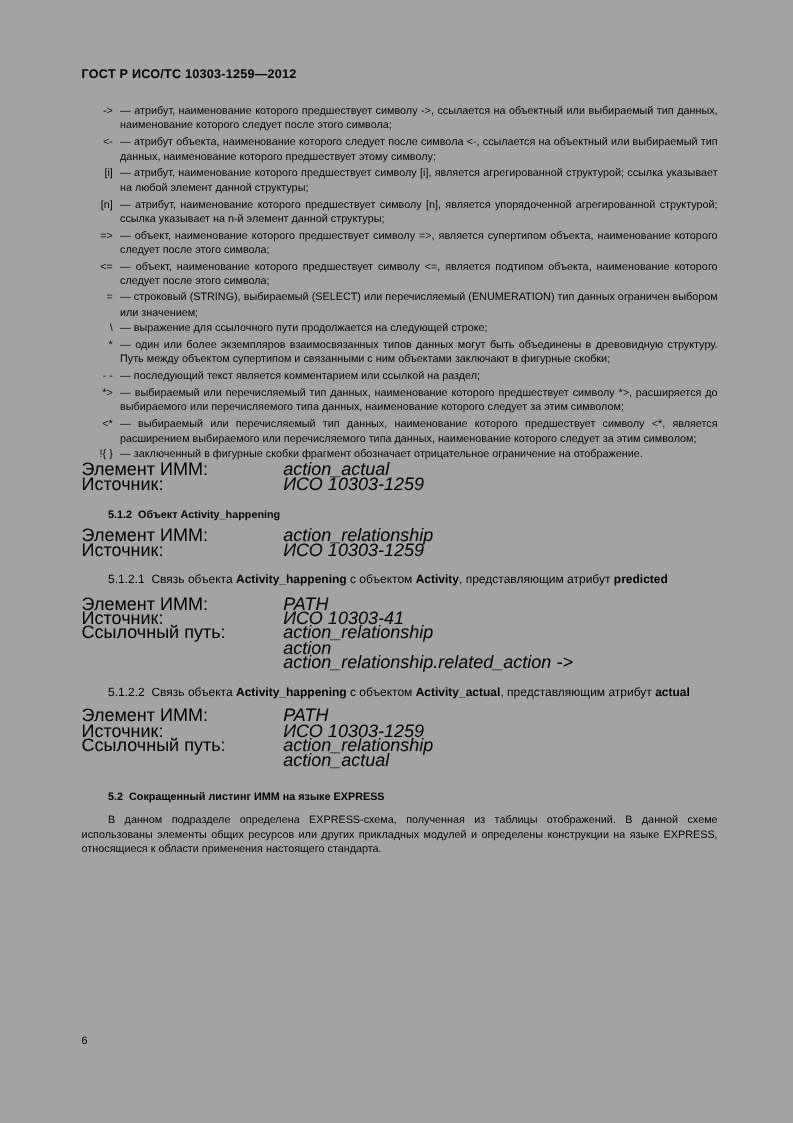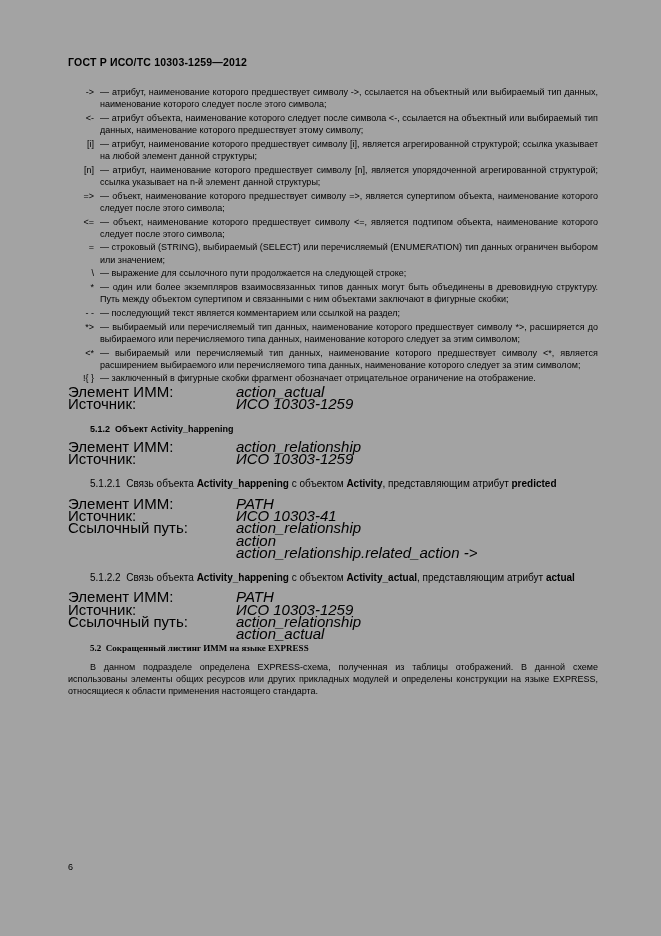--- a/index.html
+++ b/index.html
@@ -270,21 +270,21 @@
         <td class="fk-wide">Ссылочный путь:</td>
         <td class="fv">action_relationship</td>
       </tr>
       <tr class="cont-row">
         <td class="fk-wide"></td>
         <td class="fv">action_actual</td>
       </tr>
     </tbody>
       </table>
 
-    <h3 class="sec" style="margin-top:2px;font-family:Liberation Serif, serif;">
+    <h3 class="sec" style="margin-top:18px;">
       <span>5.2</span>&nbsp;&nbsp;<span>Сокращенный листинг ИММ на языке EXPRESS</span>
     </h3>
 
     <div class="para">В данном подразделе определена EXPRESS-схема, полученная из таблицы отображений. В данной схеме использованы элементы общих ресурсов или других прикладных модулей и определены конструкции на языке EXPRESS, относящиеся к области применения настоящего стандарта.</div>
 
   </div>
 
   <div class="page-number">6</div>
 
 </div>

